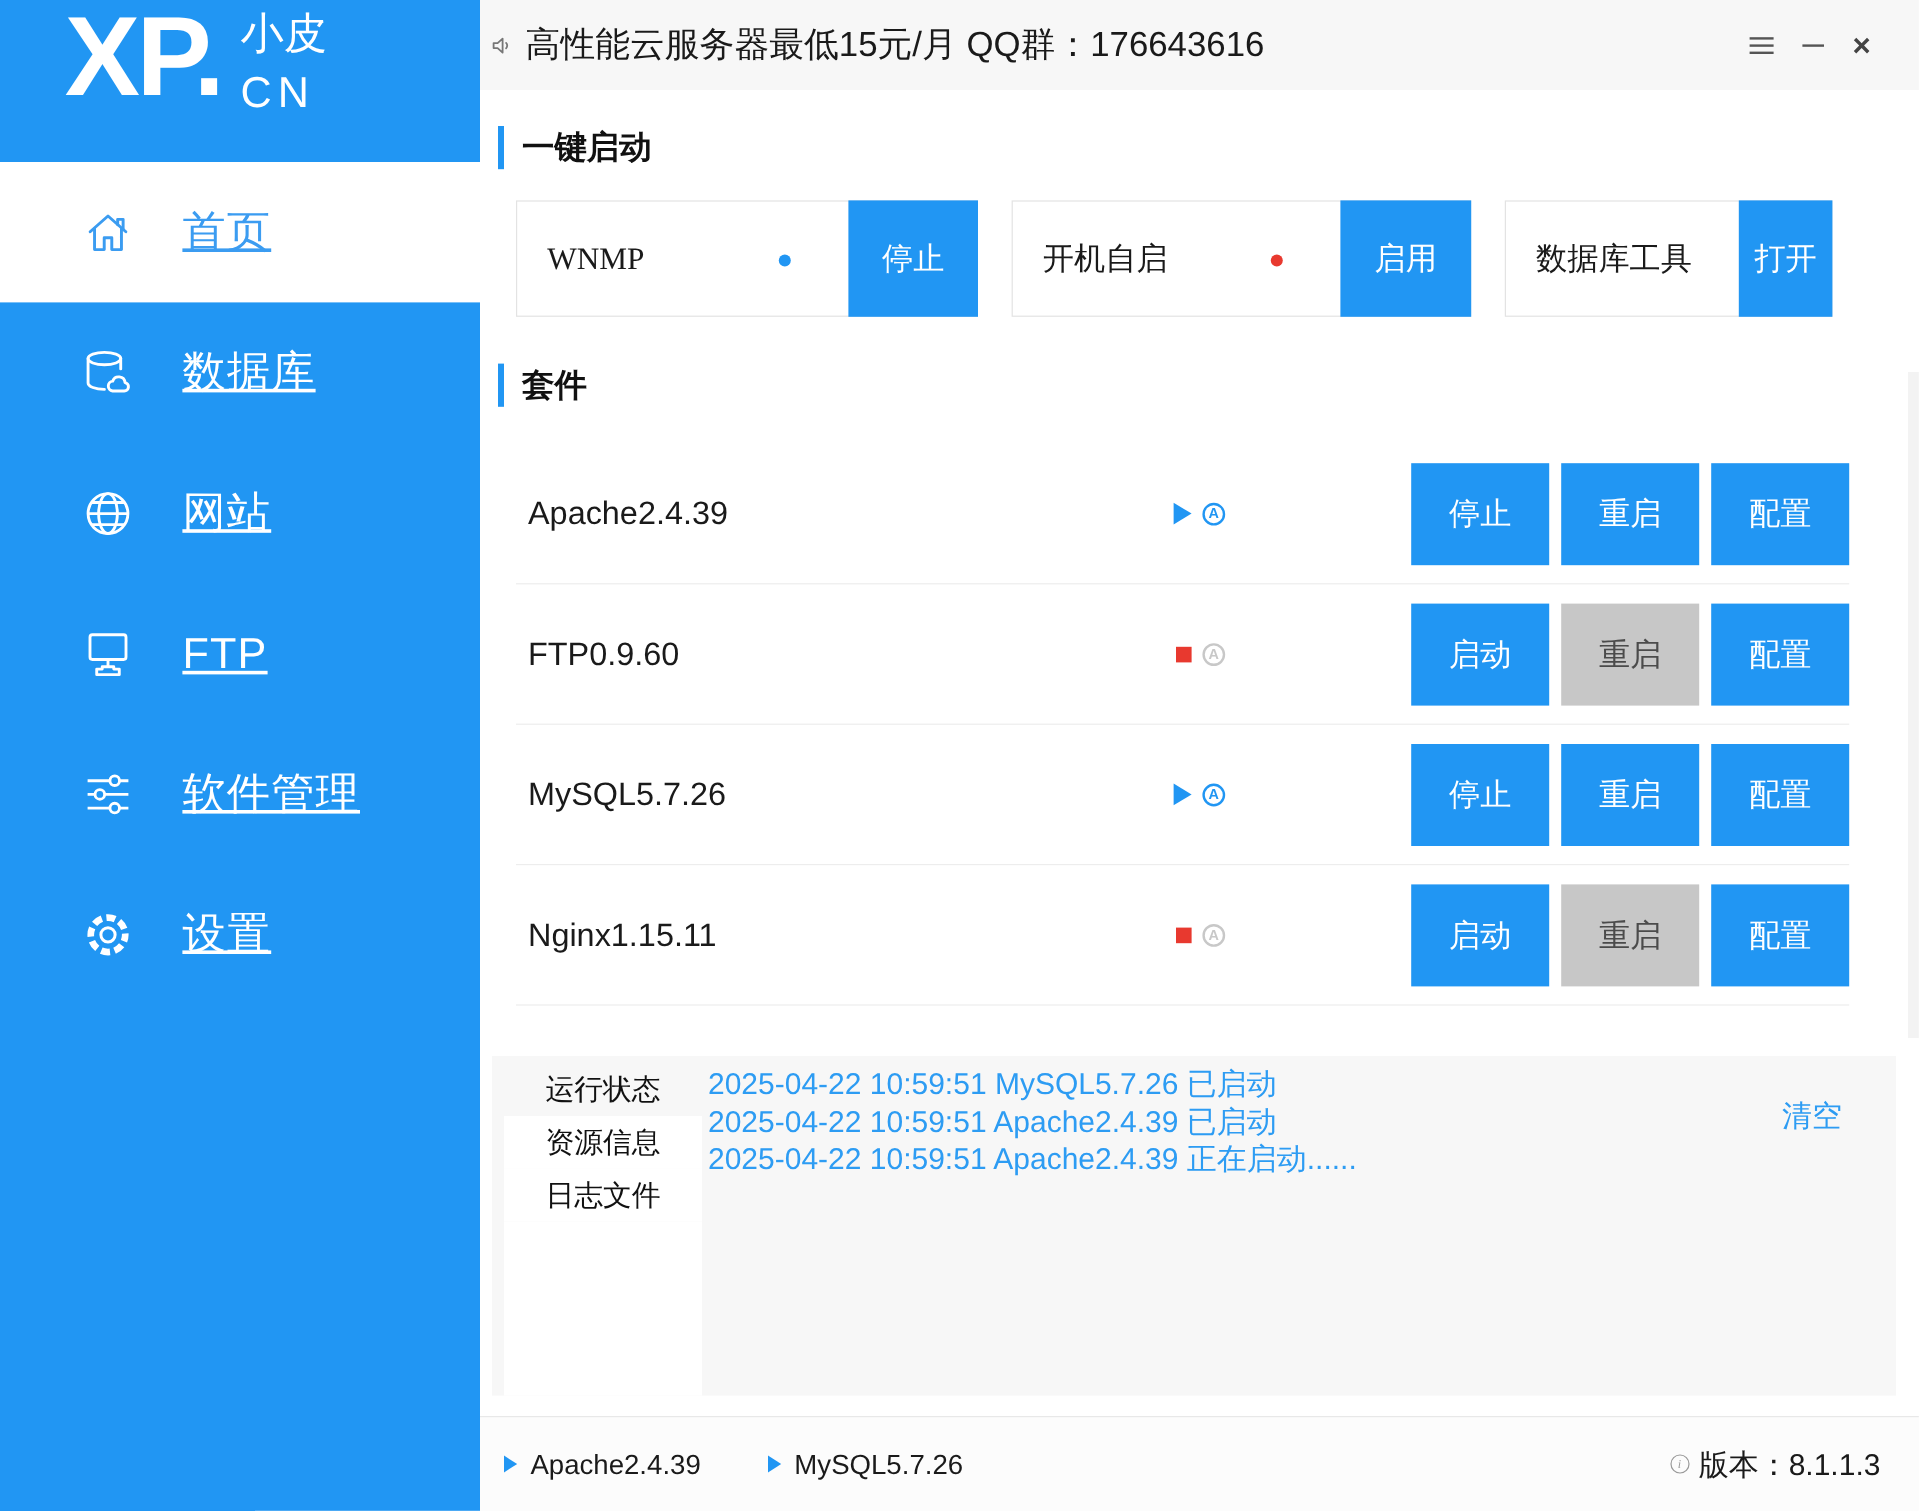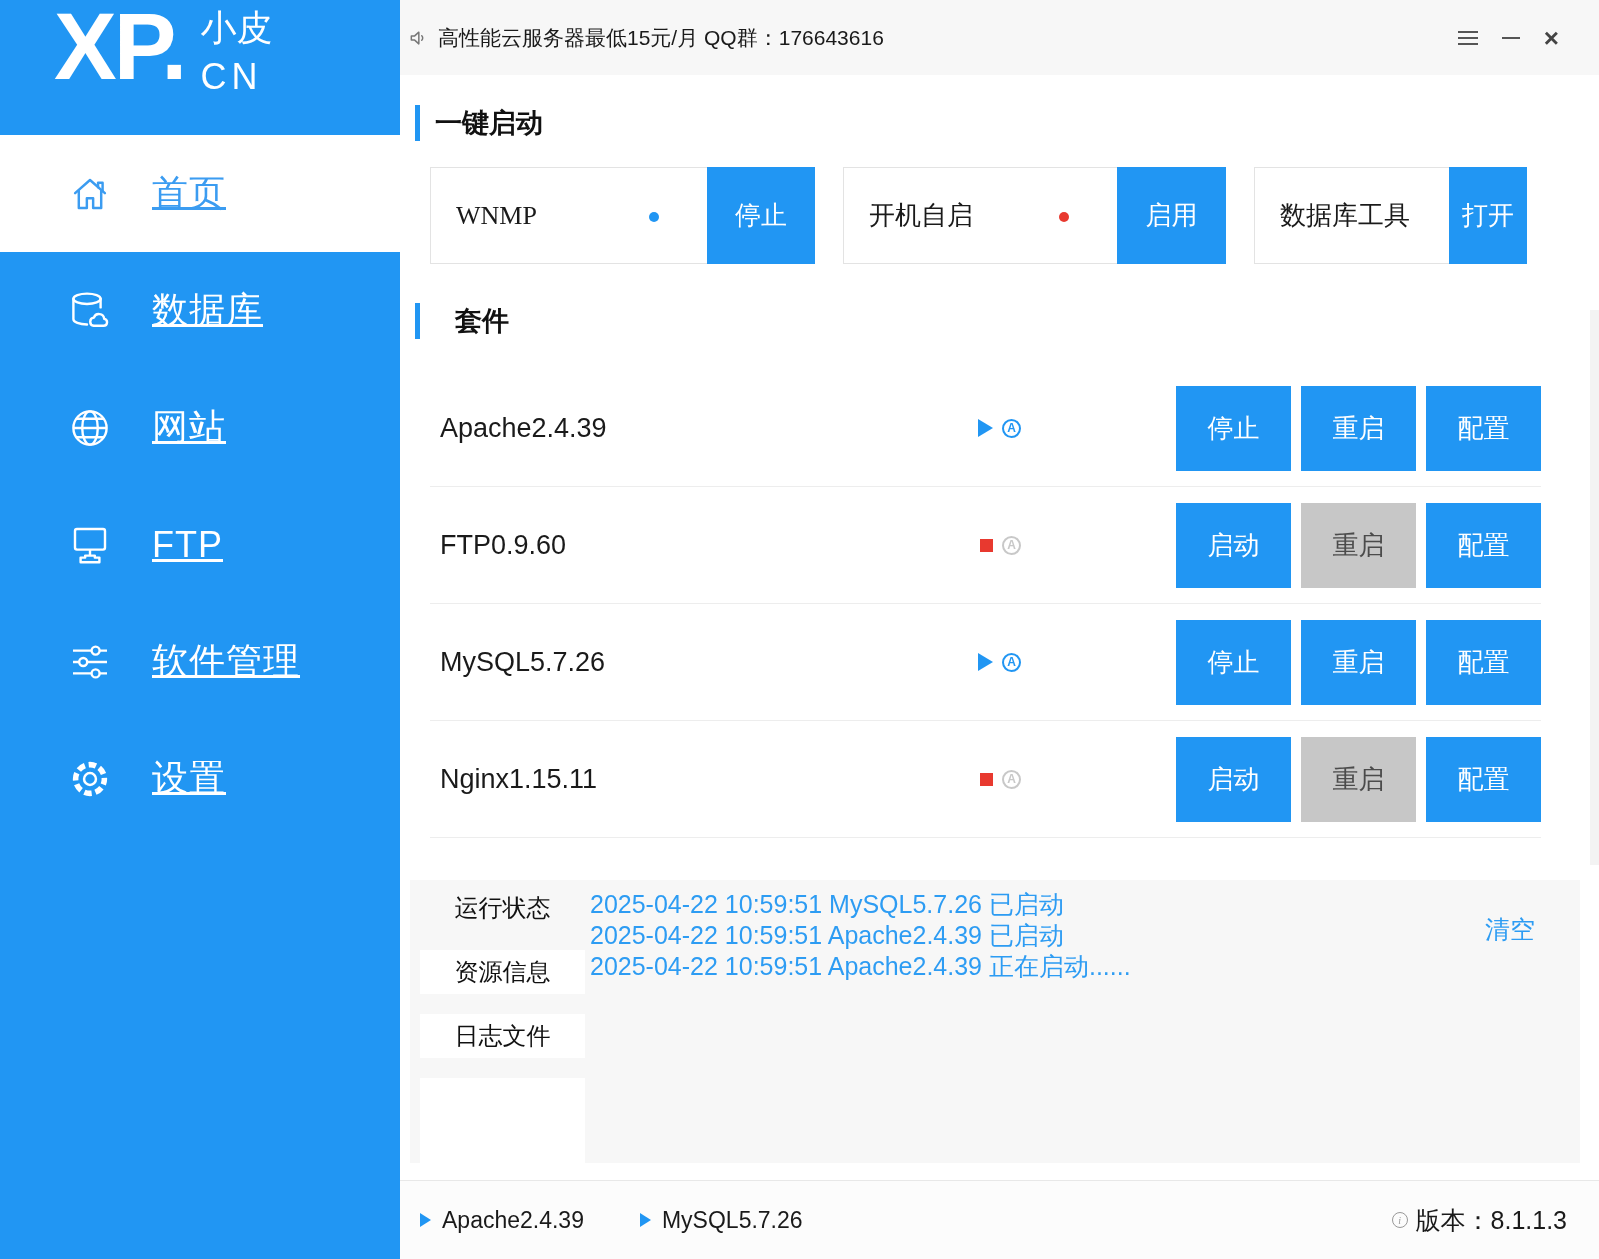--- a/index.html
+++ b/index.html
@@ -17,31 +17,31 @@
   .menu { position:absolute; top:135px; left:0; width:400px; }
   .menu-item { height:117px; display:flex; align-items:center; padding-left:66px; color:#fff; cursor:pointer;text-decoration:underline; }
   .menu-item .mi-icon { width:48px; height:48px; display:flex; align-items:center; justify-content:center; }
   .menu-item .mi-label { margin-left:38px; font-size:36px; letter-spacing:1px; }
   .menu-item.active { background:#ffffff; color:#3b9cf1; }
   .knob { fill:#2196f3; }
   
   .main { position:absolute; left:400px; top:0; width:1199px; height:1259px; background:#fff; }
   .topbar { position:absolute; top:0; left:0; width:1199px; height:75px; background:#f7f7f7;
             display:flex; align-items:center; padding:0 40px 0 8px; }
-  .announcement { margin-left:10px; font-size:21px; color:#1a1a1a; }
+  .announcement { margin-left:10px; font-size:29px; color:#1a1a1a; }
   .win-controls { margin-left:auto; display:flex; align-items:center; gap:24px; color:#555; }
   .hamburger { display:flex; flex-direction:column; gap:4px; cursor:pointer; }
   .hamburger i { display:block; width:20px; height:2px; background:#555; }
   .min-btn { width:18px; height:2px; background:#555; cursor:pointer; }
   .close-btn { font-size:26px; line-height:1; color:#444; cursor:pointer; font-weight:bold; }
   
   .sec-header { position:absolute; left:15px; display:flex; align-items:center; }
   .sec-bar { width:5px; height:36px; background:#2196f3; }
   .sec-title { margin-left:15px; font-size:27px; font-weight:bold; color:#111; }
-  .qs-header { top:105px; } .suites-header { top:303px;gap:20px; }
+  .qs-header { top:105px; } .suites-header { top:303px; }
   
   .panels { position:absolute; top:167px; left:30px; display:flex; gap:28px; }
   .panel { height:97px; border:1px solid #e3e3e3; background:#fff; position:relative; display:flex; align-items:center; }
   .panel-1 { width:385px; } .panel-2 { width:383px; } .panel-3 { width:273px; }
   .panel-label { margin-left:25px; font-size:26px;font-family:Liberation Serif, serif; }
   .dot { position:absolute; width:10px; height:10px; border-radius:50%; top:44px; }
   .panel-1 .dot { left:218px; background:#2196f3; }
   .panel-2 .dot { left:215px; background:#e8392f; }
   .panel-btn { position:absolute; right:-1px; top:-1px; height:97px; background:#2196f3; color:#fff;
                font-size:26px; border:none; display:flex; align-items:center; justify-content:center; cursor:pointer; }
@@ -56,21 +56,21 @@
   .circle-a { width:19px; height:19px; border-radius:50%; border:2px solid #2196f3; color:#2196f3;
               display:flex; align-items:center; justify-content:center; font-size:12px; font-weight:bold; cursor:pointer; }
   .circle-a.off { border-color:#c8c8c8; color:#c8c8c8; }
   .row-buttons { position:absolute; right:0; display:flex; gap:10px; }
   .btn { width:115px; height:85px; background:#2196f3; color:#fff; font-size:26px; border:none;
          display:flex; align-items:center; justify-content:center; cursor:pointer; }
   .btn.disabled { background:#c7c7c7; color:#4b4b4b; }
   .scroll-strip { position:absolute; top:310px; right:0; width:9px; height:555px; background:#f3f3f3; }
   
   .log-panel { position:absolute; top:880px; left:10px; width:1170px; height:283px; background:#f7f7f7; }
-  .tab-col { position:absolute; left:10px; top:0; bottom:0; width:165px; display:flex; flex-direction:column; padding-top:6px;gap:20px; }
+  .tab-col { position:absolute; left:10px; top:0; bottom:0; width:165px; display:flex; flex-direction:column; padding-top:6px; }
   .tab { height:44px; background:#ffffff; display:flex; align-items:center; justify-content:center;
          font-size:24px; color:#111; cursor:pointer; }
   .tab.active { background:transparent; }
   .tab-filler { flex:1; background:#ffffff; }
   .log-lines { position:absolute; left:180px; top:9px; right:170px; }
   .log-line { font-size:25px; line-height:31px; color:#2d9cf3; white-space:nowrap; }
   .clear-btn { position:absolute; right:45px; top:33px; font-size:25px; color:#2d9cf3; cursor:pointer; }
   
   .footer { position:absolute; top:1180px; left:0; width:1199px; height:79px; background:#fcfcfc;
             border-top:1px solid #e8e8e8; display:flex; align-items:center; padding:0 32px 0 20px; }

